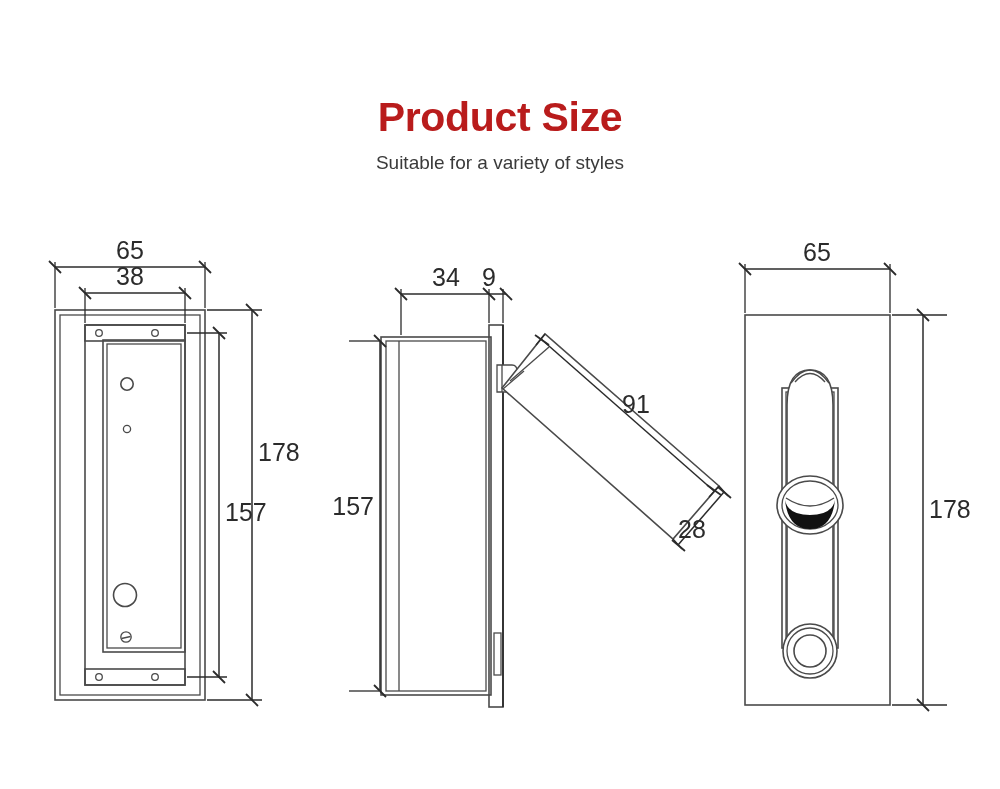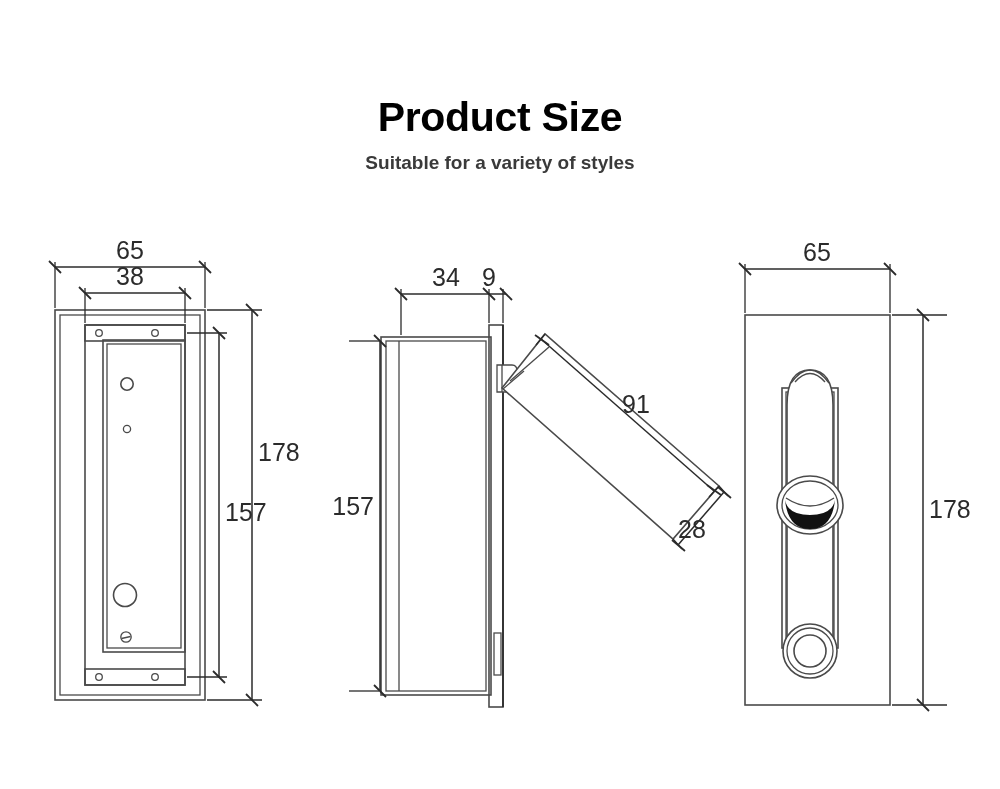--- a/index.html
+++ b/index.html
@@ -26,27 +26,27 @@
     position: absolute;
     top: 95px;
     left: 0;
     width: 1000px;
     text-align: center;
   }
   .title {
     font-size: 41px;
     font-weight: bold;
     letter-spacing: -0.3px;
-    color: #000000;
+    color: #b91c1c;
     line-height: 1.12;
     margin: 0;
   }
   .subtitle {
     font-size: 19px;
-    font-weight: bold;
+    font-weight: normal;
     color: #3a3a3a;
     margin: 11px 0 0 0;
     line-height: 1.2;
   }
   #drawing {
     position: absolute;
     top: 0;
     left: 0;
     width: 1000px;
     height: 789px;

